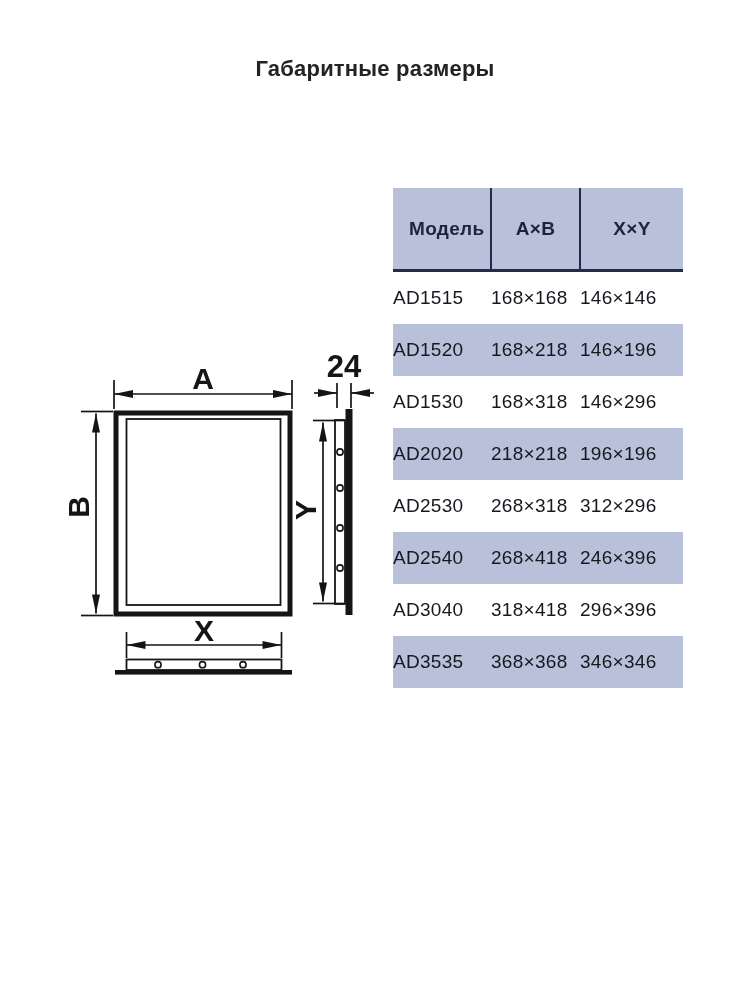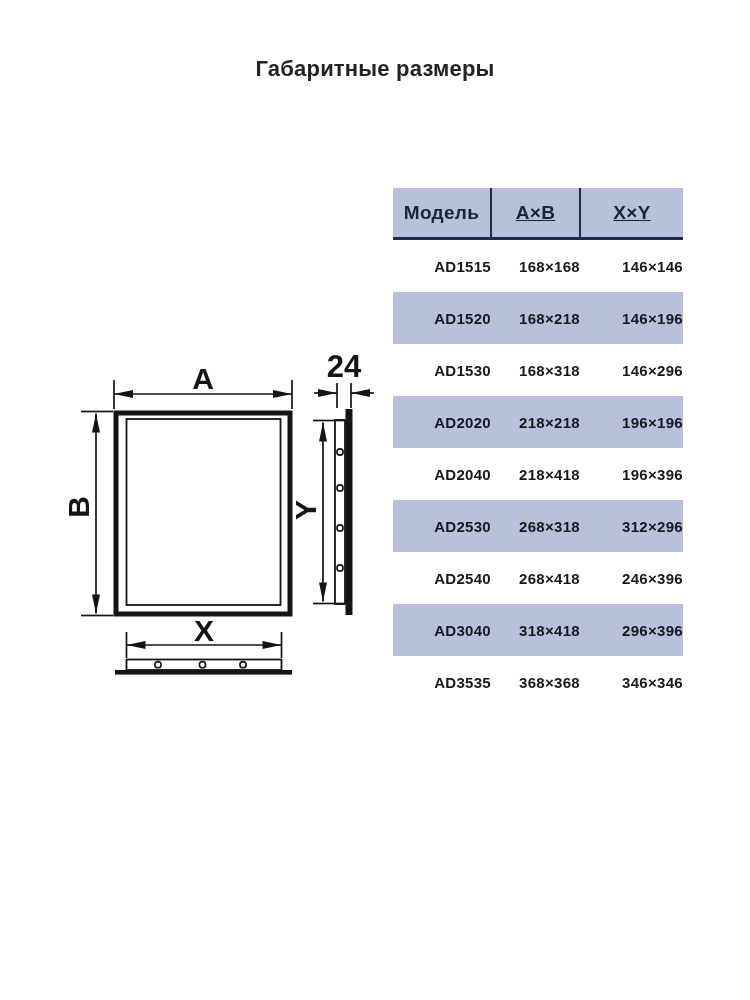--- a/index.html
+++ b/index.html
@@ -22,29 +22,29 @@
   .d-label {
     font-family:"Liberation Sans", sans-serif; font-size:30px;
     font-weight:600; fill:var(--line,#151515);
   }
   .d-label-sm { font-size:31px; }
   .size-table {
     position:absolute; left:393px; top:188px; width:290px;
     border-collapse:collapse; table-layout:fixed;
   }
   .size-table th {
-    height:49px; padding:0; text-align:center; vertical-align:middle;
+    height:49px; padding:16px; text-align:center; vertical-align:middle;
     font-size:19px; font-weight:700; letter-spacing:.3px;
     background:var(--header_bg,#b8c0da); color:var(--header_text,#1c2340);
     border-bottom:3px solid var(--divider,#232a4b);
   }
-  .size-table th + th { border-left:2px solid var(--divider,#232a4b);text-decoration:underline; }
+  .size-table th + th { border-left:2px solid var(--divider,#232a4b); }
   .size-table td {
-    height:52px; padding:0; text-align:right; vertical-align:middle;
-    font-size:15px; font-weight:700; letter-spacing:.3px;
+    height:52px; padding:0; text-align:left; vertical-align:middle;
+    font-size:19px; font-weight:400; letter-spacing:.3px;
     color:var(--body_text,#17171f);
   }
   .size-table tbody tr:nth-child(even) td { background:var(--stripe,#b8c0da); }
 </style>
 </head>
 <body>
 
 <div class="page">
 
   <h1 class="title">Габаритные размеры</h1>
@@ -143,25 +143,20 @@
         <td>AD1530</td>
         <td>168×318</td>
         <td>146×296</td>
       </tr>
       <tr>
         <td>AD2020</td>
         <td>218×218</td>
         <td>196×196</td>
       </tr>
       <tr>
-        <td>AD2040</td>
-        <td>218×418</td>
-        <td>196×396</td>
-      </tr>
-      <tr>
         <td>AD2530</td>
         <td>268×318</td>
         <td>312×296</td>
       </tr>
       <tr>
         <td>AD2540</td>
         <td>268×418</td>
         <td>246×396</td>
       </tr>
       <tr>

